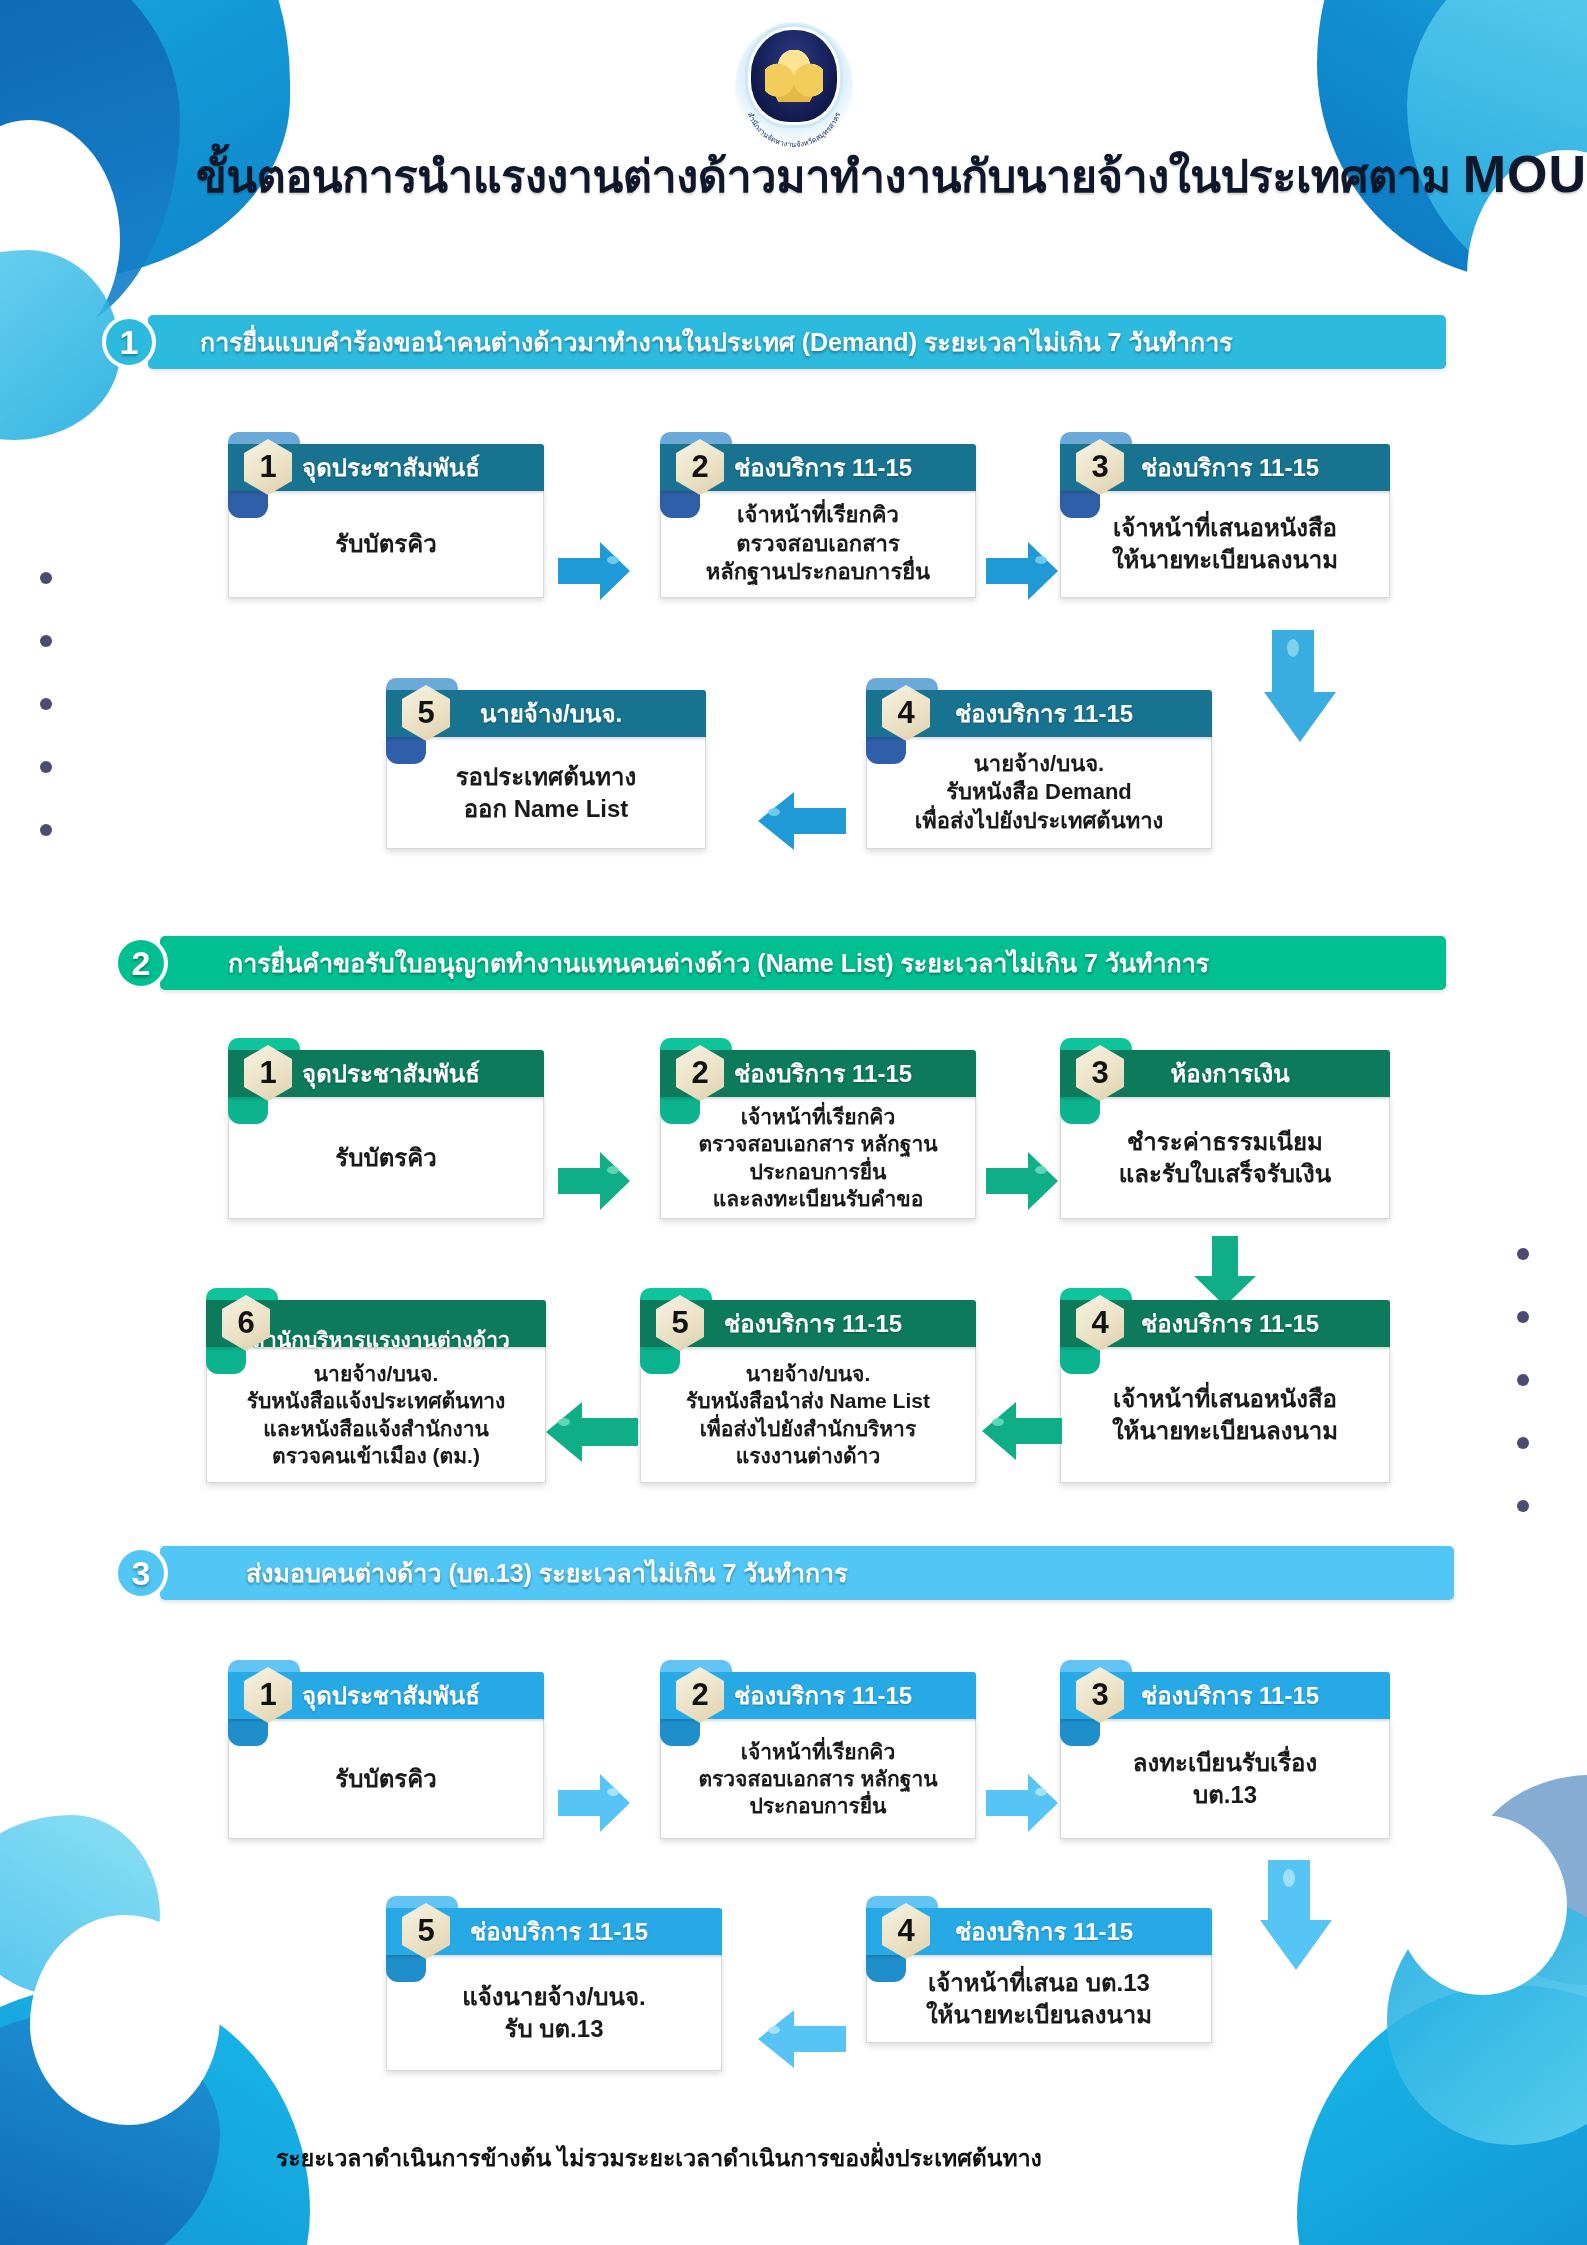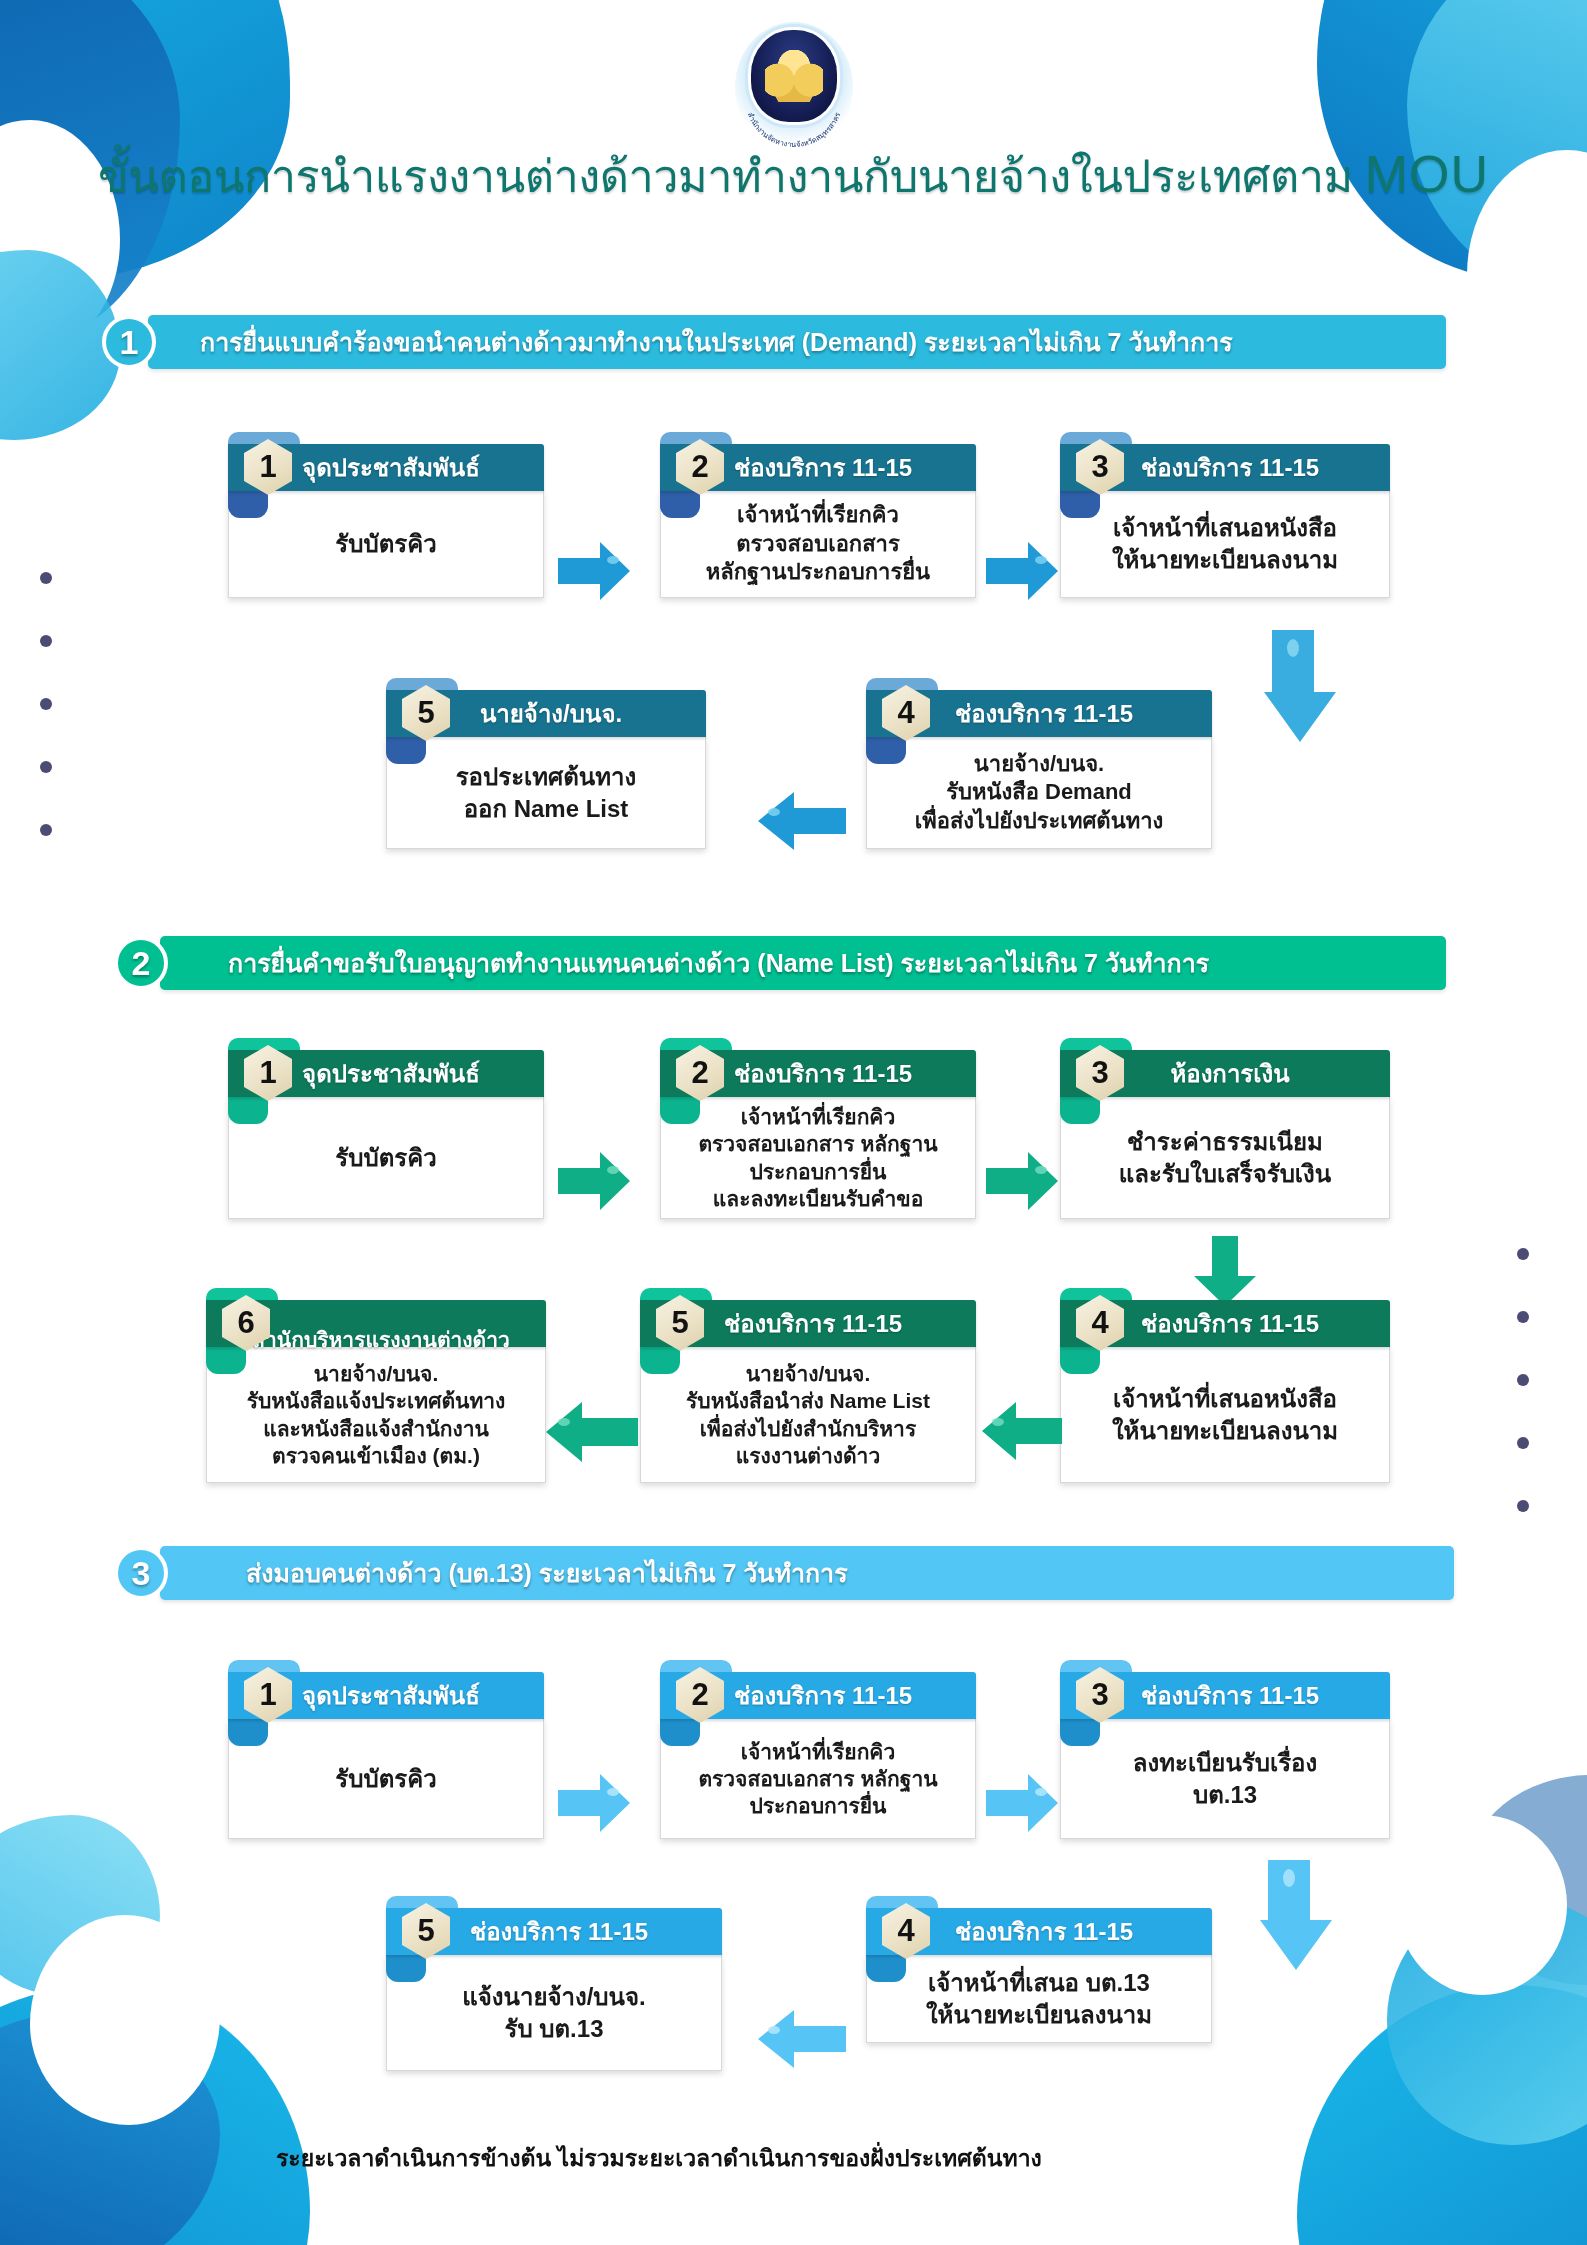--- a/index.html
+++ b/index.html
@@ -131,22 +131,22 @@
       radial-gradient(circle at 22% 58%,#f3cd5c 0%,#f3cd5c 30%,transparent 31%),
       radial-gradient(circle at 78% 58%,#f3cd5c 0%,#f3cd5c 30%,transparent 31%),
       radial-gradient(circle at 50% 30%,#ffe493 0%,#ffe493 34%,transparent 35%),
       radial-gradient(circle at 50% 78%,#e6b947 0%,#e6b947 38%,transparent 39%);
   }
   .emblem .arc-text{
     position:absolute;left:0;top:0;width:118px;height:130px;
   }
 
   .page-title{
-    position:absolute;left:0;right:0;top:140px;text-align:center;
-    font-size:45px;font-weight:normal;color:#0f766e;
+    position:absolute;left:0;right:0;top:140px;text-align:right;
+    font-size:45px;font-weight:bold;color:#0f172a;
     letter-spacing:-0.5px;white-space:nowrap;
     text-shadow:0 2px 2px rgba(0,0,0,.18);
   }
   .page-title .mou{font-size:52px;letter-spacing:1px;}
 
   
   .section-bar{
     position:absolute;height:54px;border-radius:5px;
     display:flex;align-items:center;
     box-shadow:0 2px 4px rgba(0,0,0,.12);

